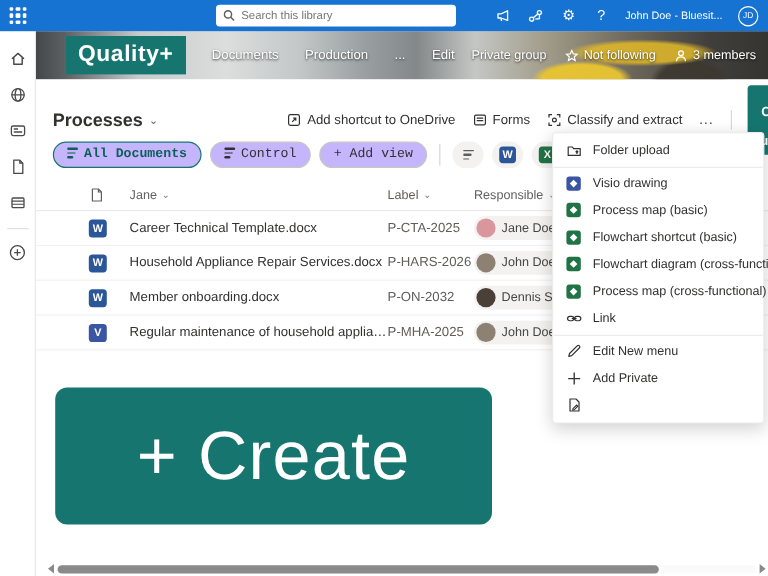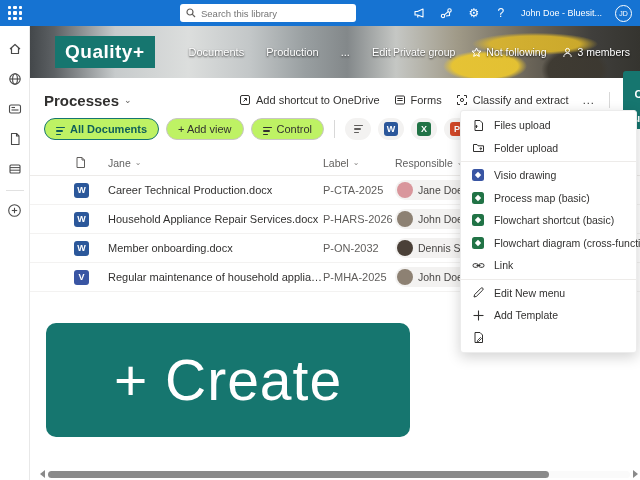--- a/index.html
+++ b/index.html
@@ -5,21 +5,21 @@
   * { margin:0; padding:0; box-sizing:border-box; }
   html,body { width:640px; height:480px; overflow:hidden; background:#fff;
     font-family:"Liberation Sans", sans-serif; }
 
   
   .suite-bar { position:absolute; left:0; top:0; width:640px; height:26px;
     background:#1673d2; display:flex; align-items:center; color:#fff; z-index:50; }
   .waffle { width:14px; height:14px; margin-left:8px; display:grid;
     grid-template-columns:repeat(3,1fr); gap:2px; cursor:pointer; }
   .waffle i { background:#fff; border-radius:1px; }
-  .search-box { position:absolute; left:180px; top:4px; width:176px; height:18px;
+  .search-box { position:absolute; left:180px; top:4px; width:200px; height:18px;
     background:#fff; border-radius:3px; display:flex; align-items:center;
     padding:0 6px; color:#605e5c; }
   .search-box svg { flex:0 0 auto; margin-right:5px; }
   .search-box input { border:none; outline:none; font-size:9.5px; width:100%;
     color:#323130; background:transparent; font-family:"Liberation Sans",sans-serif; }
   .suite-icons { position:absolute; right:8px; top:0; height:26px; display:flex;
     align-items:center; gap:13px; }
   .suite-icons .sicon { width:14px; height:14px; display:flex; align-items:center;
     justify-content:center; cursor:pointer; font-size:12px; }
   .suite-user { font-size:9px; white-space:nowrap; cursor:pointer; }
@@ -29,32 +29,32 @@
 
   
   .app-sidebar { position:absolute; left:0; top:26px; width:30px; bottom:0;
     background:#fff; border-right:1px solid #e8e8e8; z-index:40;
     display:flex; flex-direction:column; align-items:center; padding-top:12px; }
   .app-sidebar .aicon { width:22px; height:22px; margin-bottom:8px; display:flex;
     align-items:center; justify-content:center; color:#4a4a4a; cursor:pointer; }
   .app-sidebar .adivider { width:18px; height:1px; background:#e1e1e1; margin:2px 0 8px; }
 
   
-  .banner { position:absolute; left:30px; top:26px; width:610px; height:52px;
+  .banner { position:absolute; left:30px; top:26px; width:610px; height:40px;
     overflow:hidden;
     background:
       radial-gradient(ellipse 60px 22px at 455px 40px, rgba(233,197,48,.95) 0 55%, transparent 70%),
       radial-gradient(ellipse 90px 16px at 505px 18px, rgba(226,186,40,.85) 0 50%, transparent 70%),
       radial-gradient(ellipse 45px 30px at 545px 44px, rgba(60,56,48,.9) 0 60%, transparent 75%),
       linear-gradient(90deg,#43474a 0%,#5d6164 4%,#c7cbcc 14%,#dcdedd 26%,#c3c7c8 36%,
         #999fa1 45%,#83888a 52%,#c5c7c4 60%,#a09a88 70%,#6a6458 82%,#403f3c 92%,#35342f 100%); }
   .banner-inner { position:absolute; inset:0; display:flex; align-items:center; }
   .site-logo { margin-left:25px; background:#16766f; color:#fff; font-weight:bold;
     font-size:19px; padding:5px 10px; letter-spacing:.5px; cursor:pointer; }
-  .site-nav { display:flex; align-items:center; gap:22px; margin-left:34px;
+  .site-nav { display:flex; align-items:center; gap:22px; margin-left:22px;
     color:#fff; font-size:11px; text-shadow:0 1px 2px rgba(0,0,0,.8); }
   .site-nav span { cursor:pointer; white-space:nowrap; }
   .banner-right { position:absolute; right:10px; top:0; height:100%; display:flex;
     align-items:center; gap:16px; color:#fff; font-size:10.5px;
     text-shadow:0 1px 2px rgba(0,0,0,.8); }
   .banner-right .bitem { display:flex; align-items:center; gap:4px; cursor:pointer;
     white-space:nowrap;text-align:center; }
 
   
   .page { position:absolute; left:30px; top:78px; width:610px; bottom:0; background:#fff; }
@@ -66,23 +66,23 @@
   .cmd-bar { position:absolute; left:195px; top:0; display:flex; align-items:center;
     gap:14px; font-size:11px; color:#323130; height:24px; }
   .cmd-item { display:flex; align-items:center; gap:5px; cursor:pointer; white-space:nowrap; }
   .cmd-overflow { cursor:pointer; letter-spacing:1px; color:#323130; }
   .cmd-divider { width:1px; height:16px; background:#d8d8d8; }
   .create-upload-btn { background:#16766f; color:#fff; border:none; border-radius:3px;
     font-size:11px; font-weight:bold; padding:5px 10px; cursor:pointer;
     display:flex; align-items:center; gap:5px; font-family:"Liberation Sans",sans-serif; }
 
   .view-bar { position:absolute; left:14px; top:40px; display:flex; align-items:center; gap:7px; }
-  .pill { display:flex; align-items:flex-end; gap:5px; border:1px solid #c8c6c4;
+  .pill { display:flex; align-items:flex-start; gap:5px; border:1px solid #c8c6c4;
     border-radius:13px; padding:4px 11px; font-size:11px; color:#323130;
-    background:#bef264; cursor:pointer; white-space:nowrap; }
+    background:#c4b5fd; cursor:pointer; white-space:nowrap;font-family:Liberation Mono, monospace; }
   .pill.selected { border:1.5px solid #16766f; color:#0f5f59; font-weight:bold; }
   .pill-lines { display:flex; flex-direction:column; gap:2px; }
   .pill-lines i { display:block; height:1.5px; background:currentColor; border-radius:1px; }
   .pill-lines i:nth-child(1){width:9px;} .pill-lines i:nth-child(2){width:7px;}
   .pill-lines i:nth-child(3){width:5px;}
   .view-divider { width:1px; height:18px; background:#d8d8d8; margin:0 3px; }
   .icon-pill { width:26px; height:22px; border-radius:12px; background:#f3f2f1;
     display:flex; align-items:center; justify-content:center; cursor:pointer; }
   .ft-badge { width:14px; height:14px; border-radius:3px; color:#fff; font-size:9px;
     font-weight:bold; display:flex; align-items:center; justify-content:center; }
@@ -287,29 +287,29 @@
   <div class="view-bar">
     <span class="pill selected">
       <span class="pill-lines">
           <i></i>
           <i></i>
           <i></i>
         </span>
       <span>All Documents</span>
     </span>
     <span class="pill">
+      <span class="pill-lines">
+          <i></i>
+          <i></i>
+          <i></i>
+        </span>
+      <span>Control</span>
+    </span>
+    <span class="pill">
       <span>+ Add view</span>
-    </span>
-    <span class="pill">
-      <span class="pill-lines">
-          <i></i>
-          <i></i>
-          <i></i>
-        </span>
-      <span>Control</span>
     </span>
     <span class="view-divider"></span>
     <span class="icon-pill">
       <span class="pill-lines" style="color:#605e5c">
           <i></i>
           <i></i>
           <i></i>
         </span>
     </span>
     <span class="icon-pill">
@@ -345,21 +345,21 @@
       <span class="col-resp hdr-cell">
         <span>Responsible</span>
           <span class="hdr-chev">⌄</span>
       </span>
     </div>
 
     <div class="trow">
       <span class="col-icon">
           <span class="file-badge" style="background:#2b579a">W</span>
         </span>
-      <span class="col-name">Career Technical Production.docx</span>
+      <span class="col-name">Career Technical Template.docx</span>
       <span class="col-label">P-CTA-2025</span>
       <span class="col-resp"><span class="person-chip">
         <span class="avatar" style="background:#d9969c"></span>
         <span>Jane Doe - Blu</span>
           </span></span>
     </div>
 
     <div class="trow">
       <span class="col-icon">
           <span class="file-badge" style="background:#2b579a">W</span>
@@ -397,29 +397,20 @@
     </div>
   </div>
 </div>
 
 <div class="create-overlay">+ Create</div>
 
 <div class="menu">
   <div class="menu-item">
     <span class="mi-icon">
       <svg width="13" height="13" viewBox="0 0 13 13">
-          <path d="M3 1.5 L8 1.5 L10.5 4 L10.5 11.5 L3 11.5 Z" fill="none" stroke="#323130" stroke-width="1" stroke-linejoin="round"></path>
-          <path d="M4.5 9 L4.5 6.4 M3.4 7.5 L4.5 6.3 L5.6 7.5" fill="none" stroke="#323130" stroke-width="1"></path>
-        </svg>
-    </span>
-      <span>Files upload</span>
-  </div>
-  <div class="menu-item">
-    <span class="mi-icon">
-      <svg width="13" height="13" viewBox="0 0 13 13">
           <path d="M1.5 3.5 L5 3.5 L6 4.8 L11.5 4.8 L11.5 10.5 L1.5 10.5 Z" fill="none" stroke="#323130" stroke-width="1" stroke-linejoin="round"></path>
           <path d="M8.8 9.3 L8.8 6.8 M7.7 7.9 L8.8 6.7 L9.9 7.9" fill="none" stroke="#323130" stroke-width="1"></path>
         </svg>
     </span>
       <span>Folder upload</span>
   </div>
   <div class="menu-divider"></div>
   <div class="menu-item">
     <span class="mi-icon">
         <span class="visio-badge" style="background:#3955a3">
@@ -452,20 +443,30 @@
   </div>
   <div class="menu-item">
     <span class="mi-icon">
         <span class="visio-badge" style="background:#217346">
       <svg width="8" height="8" viewBox="0 0 8 8">
             <path d="M4 0.8 L7.2 4 L4 7.2 L0.8 4 Z" fill="#fff"></path>
           </svg>
     </span>
       </span>
       <span>Flowchart diagram (cross-functional)</span>
+  </div>
+  <div class="menu-item">
+    <span class="mi-icon">
+        <span class="visio-badge" style="background:#217346">
+      <svg width="8" height="8" viewBox="0 0 8 8">
+            <path d="M4 0.8 L7.2 4 L4 7.2 L0.8 4 Z" fill="#fff"></path>
+          </svg>
+    </span>
+      </span>
+      <span>Process map (cross-functional)</span>
   </div>
   <div class="menu-item">
     <span class="mi-icon">
       <svg width="13" height="13" viewBox="0 0 13 13">
           <rect x="1" y="4.7" width="5.2" height="3.6" rx="1.8" fill="none" stroke="#323130" stroke-width="1"></rect>
           <rect x="6.8" y="4.7" width="5.2" height="3.6" rx="1.8" fill="none" stroke="#323130" stroke-width="1"></rect>
           <line x1="4.5" y1="6.5" x2="8.5" y2="6.5" stroke="#323130" stroke-width="1"></line>
         </svg>
     </span>
       <span>Link</span>
@@ -479,21 +480,21 @@
     </span>
       <span>Edit New menu</span>
   </div>
   <div class="menu-item">
     <span class="mi-icon">
       <svg width="13" height="13" viewBox="0 0 13 13">
           <line x1="6.5" y1="1.5" x2="6.5" y2="11.5" stroke="#323130" stroke-width="1.1"></line>
           <line x1="1.5" y1="6.5" x2="11.5" y2="6.5" stroke="#323130" stroke-width="1.1"></line>
         </svg>
     </span>
-      <span>Add Template</span>
+      <span>Add Private</span>
   </div>
   <div class="menu-item">
     <span class="mi-icon">
       <svg width="13" height="13" viewBox="0 0 13 13">
           <path d="M3 1.5 L8 1.5 L10.5 4 L10.5 11.5 L3 11.5 Z" fill="none" stroke="#323130" stroke-width="1" stroke-linejoin="round"></path>
           <path d="M5.5 9.5 L8.5 6.5 L9.5 7.5 L6.5 10.5 L5.3 10.7 Z" fill="none" stroke="#323130" stroke-width="0.9"></path>
         </svg>
     </span>
   </div>
 </div>

